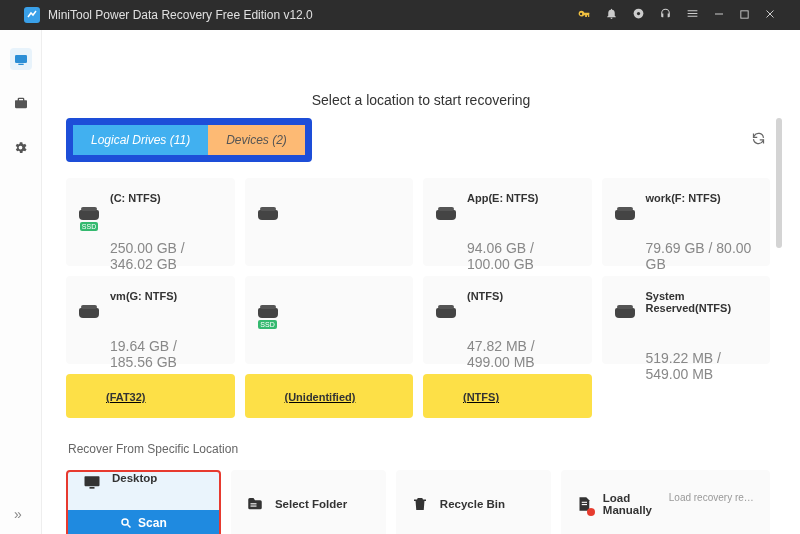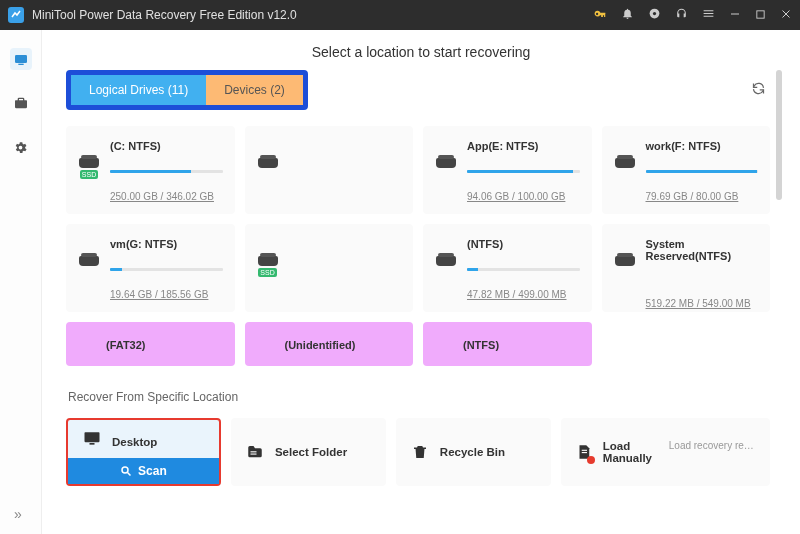--- a/index.html
+++ b/index.html
@@ -1,56 +1,56 @@
 <!DOCTYPE html>
 <html><head>
 <meta charset="utf-8">
 <style>
 * { box-sizing: border-box; margin: 0; padding: 0; font-family: "Segoe UI", Arial, sans-serif; }
 body { width: 800px; height: 534px; background: #fff; overflow: hidden; }
-.titlebar { height: 30px; background: #2d2d2d; color: #e0e0e0; display: flex; align-items: center; padding: 0 8px; font-size: 12px; }
+.titlebar { height: 30px; background: #2d2d2d; color: #e0e0e0; display: flex; align-items: center; padding: 0 24px; font-size: 12px; }
 .titlebar .logo { width: 16px; height: 16px; margin-right: 8px; display:inline-block; }
 .titlebar .title { flex:1; }
 .titlebar .ticons { display:flex; gap:14px; align-items:center; }
 .titlebar .ticons span { color:#ccc; font-size:13px; }
 .titlebar .key { color:#f0c040; }
 .shell { display:flex; height: calc(100% - 30px); }
 .side { width: 42px; background:#fdfdfd; border-right:1px solid #eee; display:flex; flex-direction:column; align-items:center; padding-top:18px; gap:22px; position:relative;}
 .side .sicon { width:22px; height:22px; display:flex; align-items:center; justify-content:center; color:#555; font-size:15px; border-radius:4px;}
 .side .sicon.active { background:#e8f3fb; color:#2b8ed6; }
 .side .expand { position:absolute; bottom:12px; left:14px; color:#888; font-size:14px;}
-.main { flex:1; display:flex; flex-direction:column; background:#fff; padding: 0 0 10px 0; overflow:hidden;}
+.main { flex:1; display:flex; flex-direction:column; background:#fff; padding: 8px 0 10px 0; overflow:hidden;margin-top:40px;}
 .heading { text-align:center; font-size:14px; color:#333; padding:14px 0 10px 0;}
 .contentwrap { padding: 0 18px 0 24px; display:flex; position:relative; }
 .content { flex:1; }
 .scrolltrack { width:6px; background:transparent; margin-left:6px; position:relative;}
 .scrollthumb { position:absolute; top:0; width:6px; height:130px; background:#d4d4d4; border-radius:3px;}
 .tabsrow { display:flex; align-items:center; margin-bottom:16px;}
-.tabs { display:inline-flex; background:#fff; border-radius:4px; overflow:hidden; border:5px solid #1d4ed8;}
+.tabs { display:inline-flex; background:#fff; border-radius:4px; overflow:hidden; border:7px solid #1d4ed8;font-style:italic;}
 .tab { padding:8px 18px; font-size:12px; color:#555; cursor:pointer; background:#fdba74;}
 .tab.active { background:#41b0f0; color:#fff; }
 .refresh { margin-left:auto; color:#666; font-size:15px; padding-right:4px;}
 .grid { display:grid; grid-template-columns: repeat(4, 1fr); gap:10px; }
 .card { background:#fafafa; border-radius:4px; padding:14px 12px 12px 12px; height:88px; display:flex; gap:10px; }
-.card3 { background:#f0abfc; border-radius:4px; padding:14px 12px 12px 12px; height:44px; display:flex; align-items:center; justify-content:flex-start; }
+.card3 { background:#fde047; border-radius:4px; padding:14px 12px 12px 12px; height:44px; display:flex; align-items:center; justify-content:flex-start;text-decoration:underline; }
 .card3 .only { font-size:11px; font-weight:600; color:#333; margin-left:28px;}
 .dicon { width:22px; display:flex; flex-direction:column; align-items:center; margin-top:18px;}
 .diskshape { width:20px; height:10px; background:#444; border-radius:2px 2px 4px 4px; position:relative;}
 .diskshape::before { content:""; position:absolute; top:-3px; left:2px; width:16px; height:4px; background:#555; border-radius:2px;}
 .ssd { font-size:7px; background:#34b96f; color:#fff; padding:0 2px; border-radius:2px; margin-top:2px; line-height:9px;}
 .cinfo { flex:1; display:flex; flex-direction:column; gap:18px;}
 .dname { font-size:11px; font-weight:600; color:#333;}
 .bar { height:7px; background:#e3e3e3; border-radius:1px; overflow:hidden; position:relative;}
 .barfill { height:100%; background:#2fa4ea;}
-.dsize { font-size:10px; color:#888;text-decoration:underline;}
+.dsize { font-size:14px; color:#888;}
 .section-title { font-size:12px; font-weight:400; color:#666; margin:24px 0 14px 2px;}
 .locgrid { display:grid; grid-template-columns: repeat(4,1fr); gap:10px;}
 .loccard { background:#fafafa; border-radius:4px; height:68px; display:flex; align-items:center; gap:10px; padding:0 14px;}
 .loccard.sel { background:#eaf4fc; border:2px solid #e73a2f; padding:0; flex-direction:column; align-items:stretch; }
-.loccard.sel .top { flex:1; display:flex; align-items:flex-end; gap:10px; padding:0 14px;}
+.loccard.sel .top { flex:1; display:flex; align-items:flex-start; gap:10px; padding:0 14px;}
 .scanbtn { background:#1f8ae0; color:#fff; height:26px; display:flex; align-items:center; justify-content:center; font-size:12px; font-weight:600; gap:6px; }
 .licon { width:20px; height:20px; display:flex; align-items:center; justify-content:center; color:#333; font-size:16px;}
 .ltxt { font-size:11.5px; font-weight:600; color:#333;}
 .lsub { font-size:10px; color:#999; font-weight:400; white-space:nowrap; overflow:hidden; text-overflow:ellipsis; max-width:100px;}
 .ltxtcol { display:flex; flex-direction:row; gap:2px; overflow:hidden;}
 .loadicon { position:relative;}
 .reddot { position:absolute; bottom:-2px; right:-2px; width:8px; height:8px; background:#e63b2e; border-radius:50%;}
 </style>
 </head>
 <body>

